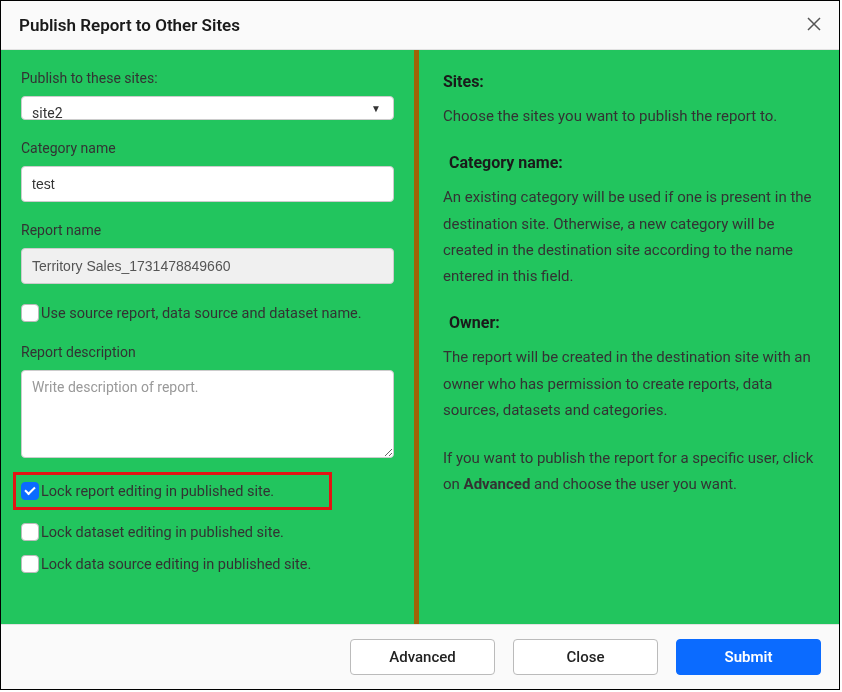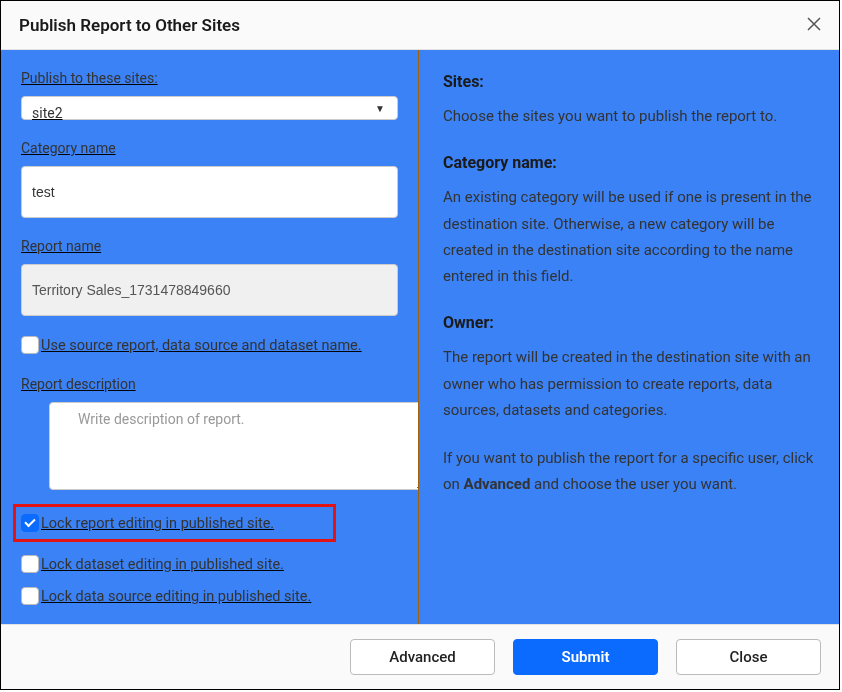--- a/index.html
+++ b/index.html
@@ -13,21 +13,21 @@
       width: 842px;
       height: 692px;
       overflow: hidden;
     }
     .dialog {
       width: 840px;
       height: 690px;
       border: 1px solid #000;
       display: flex;
       flex-direction: column;
-      background: #3b82f6;
+      background: #22c55e;
     }
     .header {
       display: flex;
       align-items: center;
       justify-content: space-between;
       padding: 14px 18px;
       border-bottom: 1px solid #e2e2e2;
       background: #fafafa;
     }
     .header-title {
@@ -42,23 +42,22 @@
       line-height: 1;
     }
     .content {
       flex: 1;
       display: flex;
       overflow: hidden;
     }
     .left-panel {
       width: 418px;
       padding: 20px 20px 10px 20px;
-      border-right: 1px solid #a16207;
+      border-right: 5px solid #a16207;
       overflow-y: auto;
-      text-decoration: underline;
     }
     .right-panel {
       flex: 1;
       padding: 20px 22px 20px 24px;
     }
     .field-group {
       margin-bottom: 20px;
     }
     .field-label {
       display: block;
@@ -69,46 +68,45 @@
     .text-input, .select-wrapper, .textarea-input {
       width: 100%;
       border: 1px solid #ccc;
       border-radius: 4px;
       font-size: 14px;
       color: #333;
       background: #fff;
     }
     .text-input {
       padding: 8px 10px;
-      height: 52px;
+      height: 36px;
     }
     .text-input[readonly] {
       background: #f0f0f0;
       color: #555;
     }
     .select-wrapper {
       position: relative;
       height: 24px;
       padding: 8px 10px;
       cursor: pointer;
     }
     .select-caret {
       position: absolute;
       right: 12px;
       top: 50%;
       transform: translateY(-50%);
       font-size: 10px;
       color: #333;
     }
     .textarea-input {
-      padding: 8px 28px;
+      padding: 8px 10px;
       height: 88px;
       resize: both;
       font-family: inherit;
-      margin-left: 28px;
     }
     .textarea-input::placeholder {
       color: #999;
     }
     .checkbox-row {
       display: flex;
       align-items: center;
       gap: 2px;
       margin-bottom: 14px;
       font-size: 14.5px;
@@ -152,20 +150,21 @@
     }
     .info-heading {
       font-size: 16px;
       font-weight: 700;
       color: #1a1a1a;
       margin-bottom: 12px;
       margin-top: 2px;
     }
     .info-heading.mt {
       margin-top: 24px;
+      margin-left: 6px;
     }
     .info-text {
       font-size: 15px;
       color: #333;
       line-height: 1.75;
       margin-bottom: 0;
     }
     .info-text .bold {
       font-weight: 700;
     }
@@ -274,17 +273,17 @@
       <p class="info-text">The report will be created in the destination site with an owner who has permission to create reports, data sources, datasets and categories.</p>
       <p class="info-text" style="margin-top:22px;">
         <span>If you want to publish the report for a specific user, click on </span><span class="bold">Advanced</span><span> and choose the user you want.</span>
       </p>
     </div>
 
   </div>
 
   <div class="footer">
     <button class="btn btn-secondary">Advanced</button>
+    <button class="btn btn-secondary">Close</button>
     <button class="btn btn-primary">Submit</button>
-    <button class="btn btn-secondary">Close</button>
   </div>
 
 </div>
 
 </body></html>

